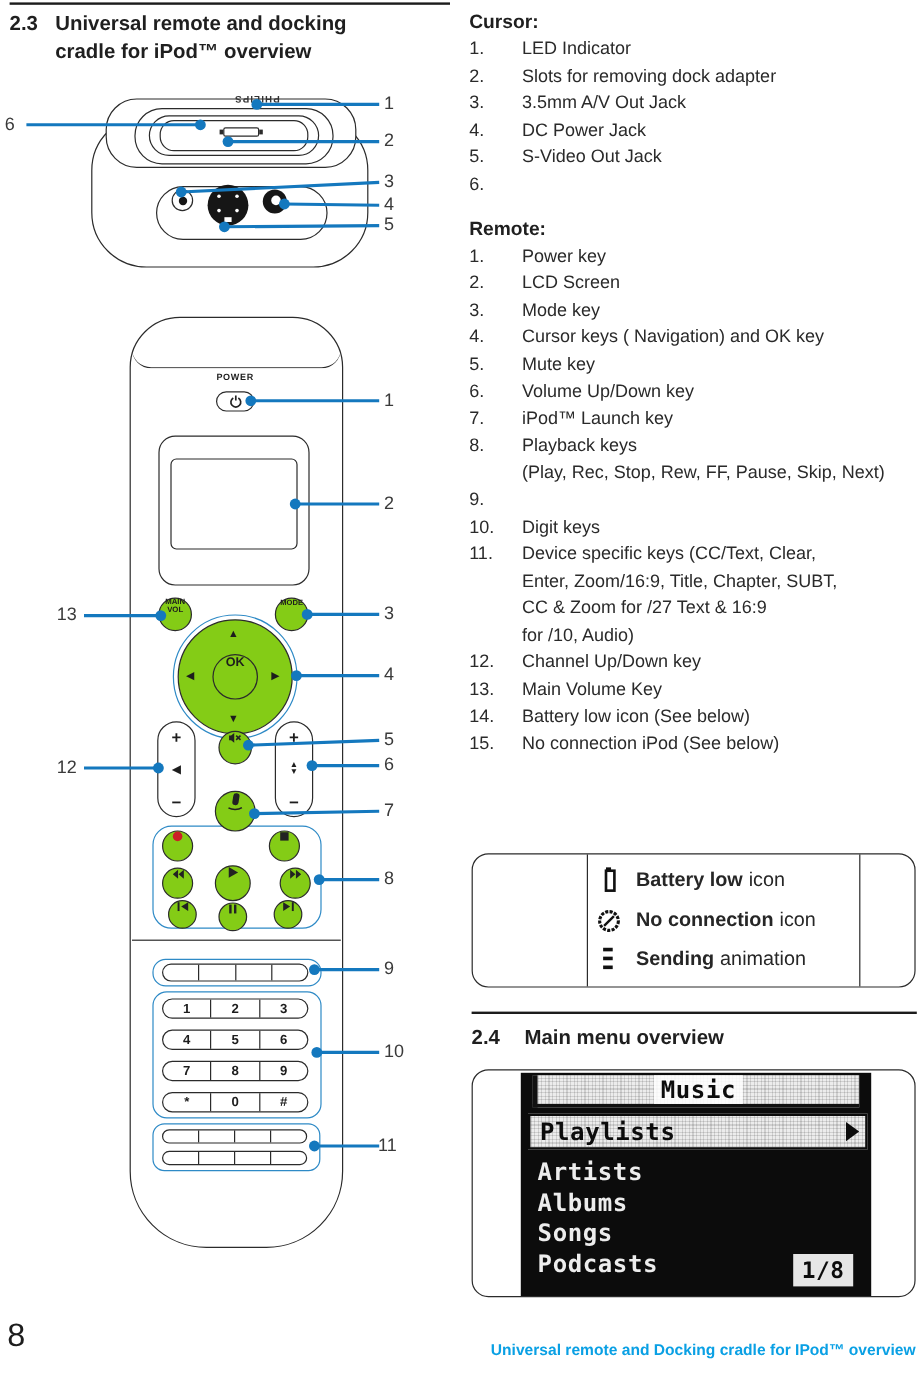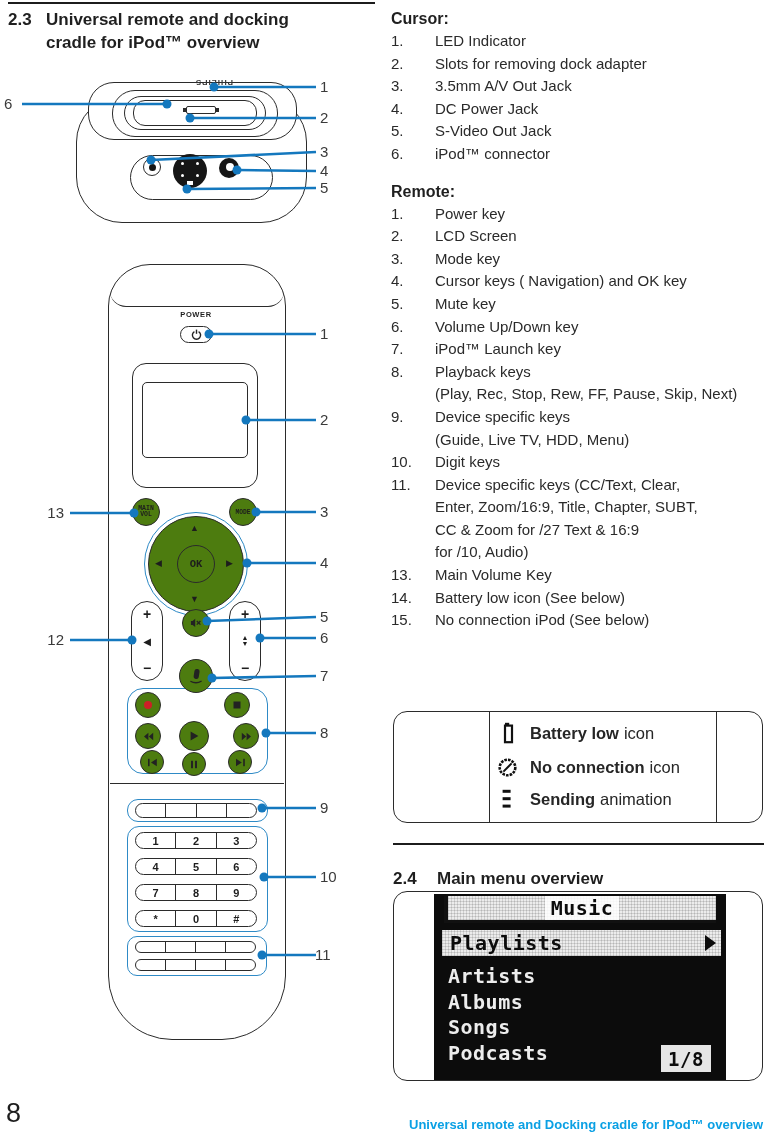--- a/index.html
+++ b/index.html
@@ -17,22 +17,22 @@
   .list-head.gap{margin-top:15px;}
   .lrow{display:flex;}
   .lnum{width:44px;flex:none;}
   .ltxt{flex:1;white-space:pre-line;}
   
   .co{position:absolute;font-size:15px;line-height:20px;height:20px;color:#3a3a3a;}
   .co.r{text-align:right;}
   
   .line-box{position:absolute;border:1.5px solid #2b2b2b;background:#fff;box-sizing:border-box;}
   .blue-box{position:absolute;border:1.5px solid #2e8ac6;box-sizing:border-box;border-radius:12px;}
-  .circle-btn{position:absolute;border:1.5px solid #2b2b2b;border-radius:50%;background:#4d7c0f;box-sizing:border-box;
-              display:flex;align-items:center;justify-content:center;font-family:Liberation Mono, monospace;}
+  .circle-btn{position:absolute;border:1.5px solid #2b2b2b;border-radius:50%;background:#84cc16;box-sizing:border-box;
+              display:flex;justify-content:center;}
   .pill{position:absolute;border:1.5px solid #2b2b2b;border-radius:999px;background:#fff;box-sizing:border-box;
         display:flex;align-items:stretch;}
   .pill .cell{flex:1;display:flex;align-items:center;justify-content:center;font-weight:bold;font-size:11px;color:#1d1d1d;}
   .pill .cell + .cell{border-left:1.2px solid #2b2b2b;}
   .vpill{position:absolute;border:1.5px solid #2b2b2b;border-radius:16px;background:#fff;box-sizing:border-box;
          display:flex;flex-direction:column;align-items:center;justify-content:space-between;padding:6px 0;}
   .pm{font-weight:bold;font-size:14px;line-height:12px;color:#1d1d1d;}
   .tinytxt{font-weight:bold;color:#1d1d1d;text-align:center;}
   
   .pixel{font-family:"DejaVu Sans Mono",monospace;font-weight:bold;letter-spacing:0.5px;}
@@ -349,21 +349,20 @@
     <div class="lrow">
         <span class="lnum">4.</span>
         <span class="ltxt">DC Power Jack</span>
       </div>
     <div class="lrow">
         <span class="lnum">5.</span>
         <span class="ltxt">S-Video Out Jack</span>
       </div>
     <div class="lrow">
         <span class="lnum">6.</span>
-        <span class="ltxt">iPod™ connector</span>
       </div>
 
     <div class="list-head gap">Remote:</div>
     <div class="lrow">
         <span class="lnum">1.</span>
         <span class="ltxt">Power key</span>
       </div>
     <div class="lrow">
         <span class="lnum">2.</span>
         <span class="ltxt">LCD Screen</span>
@@ -388,33 +387,35 @@
         <span class="lnum">7.</span>
         <span class="ltxt">iPod™ Launch key</span>
       </div>
     <div class="lrow">
         <span class="lnum">8.</span>
         <span class="ltxt">Playback keys
 (Play, Rec, Stop, Rew, FF, Pause, Skip, Next)</span>
       </div>
     <div class="lrow">
         <span class="lnum">9.</span>
-        <span class="ltxt">Device specific keys
-(Guide, Live TV, HDD, Menu)</span>
       </div>
     <div class="lrow">
         <span class="lnum">10.</span>
         <span class="ltxt">Digit keys</span>
       </div>
     <div class="lrow">
         <span class="lnum">11.</span>
         <span class="ltxt">Device specific keys (CC/Text, Clear,
 Enter, Zoom/16:9, Title, Chapter, SUBT,
 CC &amp; Zoom for /27 Text &amp; 16:9
 for /10,  Audio)</span>
+      </div>
+    <div class="lrow">
+        <span class="lnum">12.</span>
+        <span class="ltxt">Channel Up/Down key</span>
       </div>
     <div class="lrow">
         <span class="lnum">13.</span>
         <span class="ltxt">Main Volume Key</span>
       </div>
     <div class="lrow">
         <span class="lnum">14.</span>
         <span class="ltxt">Battery low icon (See below)</span>
       </div>
     <div class="lrow">
@@ -443,21 +444,21 @@
         <rect x="0.6" y="0.8" width="8" height="3" fill="#111"></rect>
         <rect x="0.6" y="8.2" width="8" height="3" fill="#111"></rect>
         <rect x="0.6" y="15.6" width="8" height="3" fill="#111"></rect>
       </svg>
   </div>
   <div class="legend-txt" style="left:530px;top:723px;"><b>Battery low</b><span>icon</span></div>
   <div class="legend-txt" style="left:530px;top:757px;"><b>No connection</b><span>icon</span></div>
   <div class="legend-txt" style="left:530px;top:789px;"><b>Sending</b><span>animation</span></div>
 
   <div class="rule" style="left:393px;top:843px;width:371px;height:1.8px;"></div>
-  <div class="sec-head" style="left:393px;top:853px;width:370px;margin-top:14px;">
+  <div class="sec-head" style="left:393px;top:853px;width:370px;">
     <div class="sec-num" style="width:44px;">2.4</div>
     <div class="sec-title">Main menu overview</div>
   </div>
 
   <div class="abs" style="left:393px;top:891px;width:370px;height:190px;border:1.6px solid #2b2b2b;border-radius:14px;box-sizing:border-box;background:#fff;overflow:hidden;">
     <div class="abs" style="left:40px;top:2px;width:292px;height:196px;background:#0c0c0c;">
       <div class="abs dither" style="left:10px;top:2px;width:272px;height:27px;border-left:4px solid #111;border-bottom:3px solid #111;box-sizing:border-box;display:flex;align-items:center;justify-content:center;">
         <span class="pixel" style="font-size:20px;color:#0c0c0c;background:rgba(255,255,255,0.85);padding:0 6px;">Music</span>
       </div>
       <div class="abs dither" style="left:6px;top:34px;width:283px;height:30px;border:2.5px solid #0c0c0c;box-sizing:border-box;display:flex;align-items:center;">

